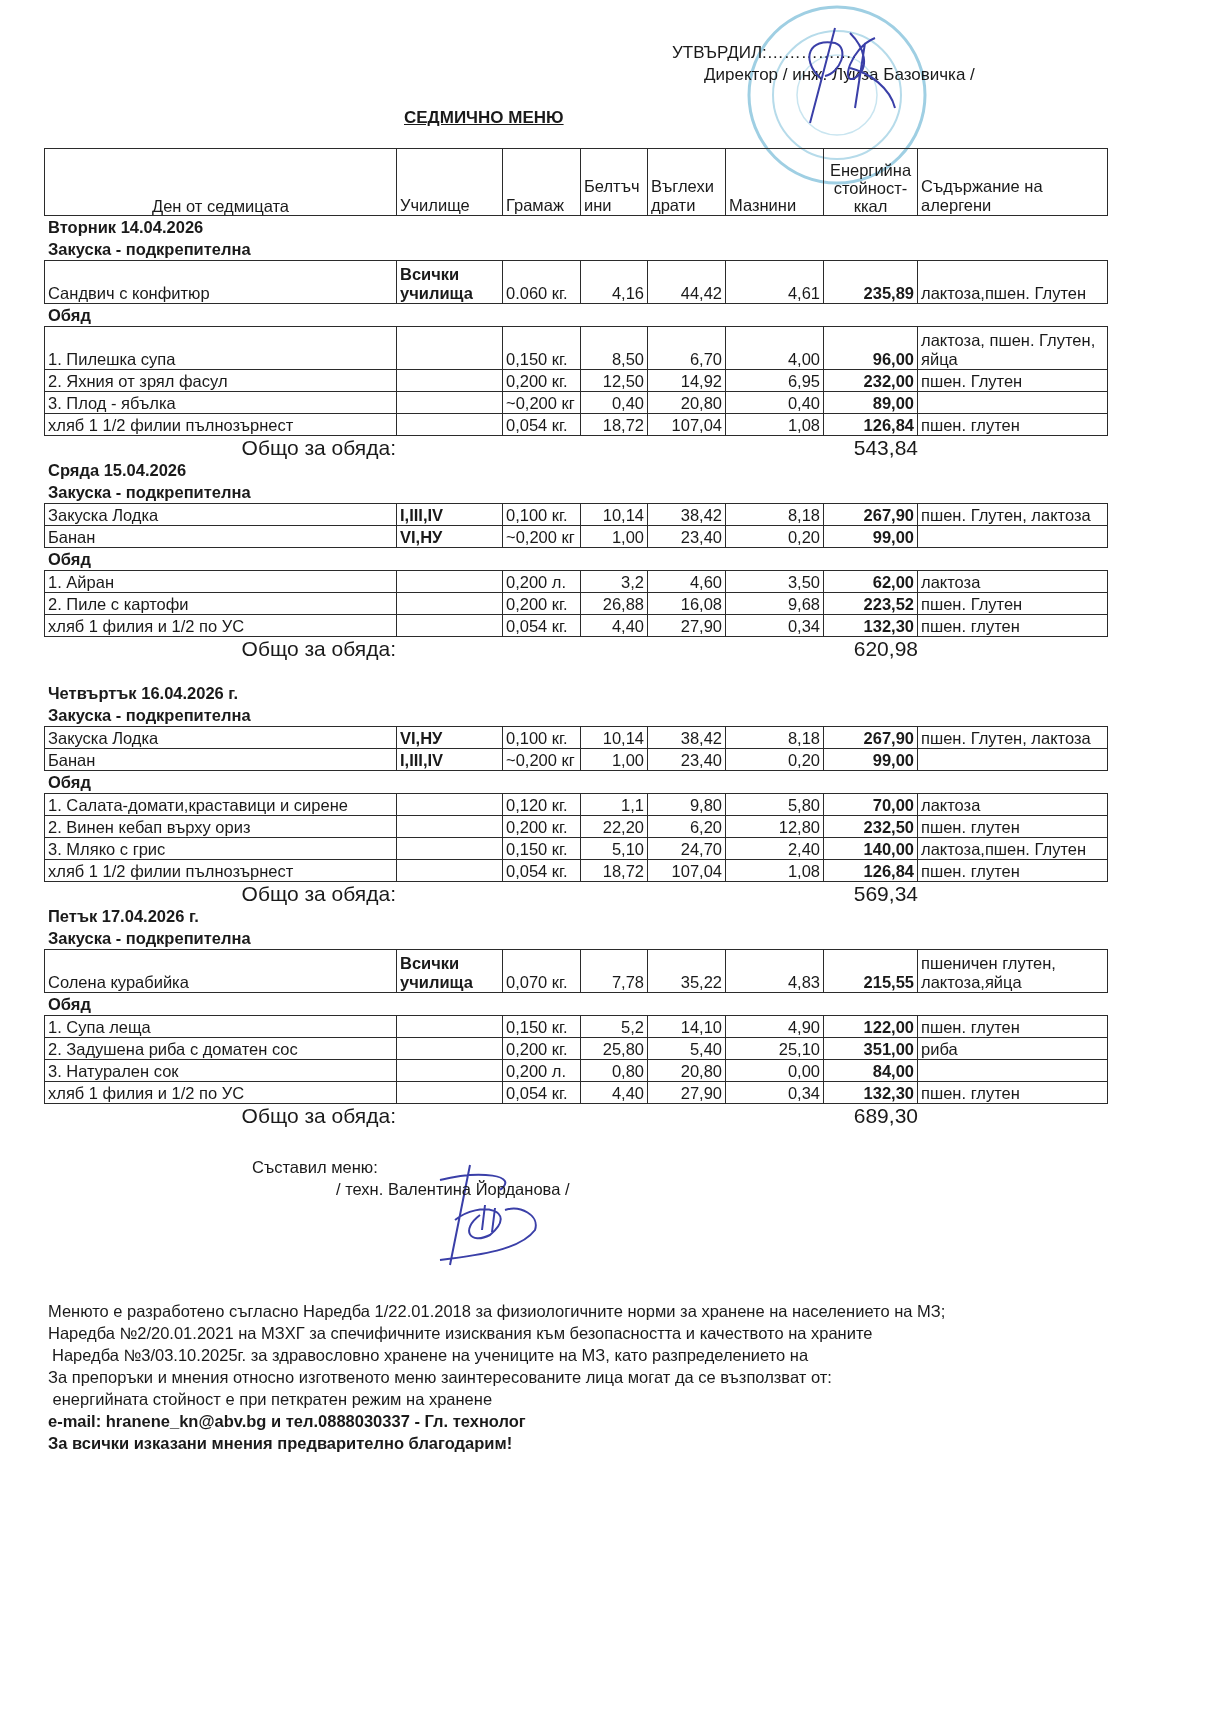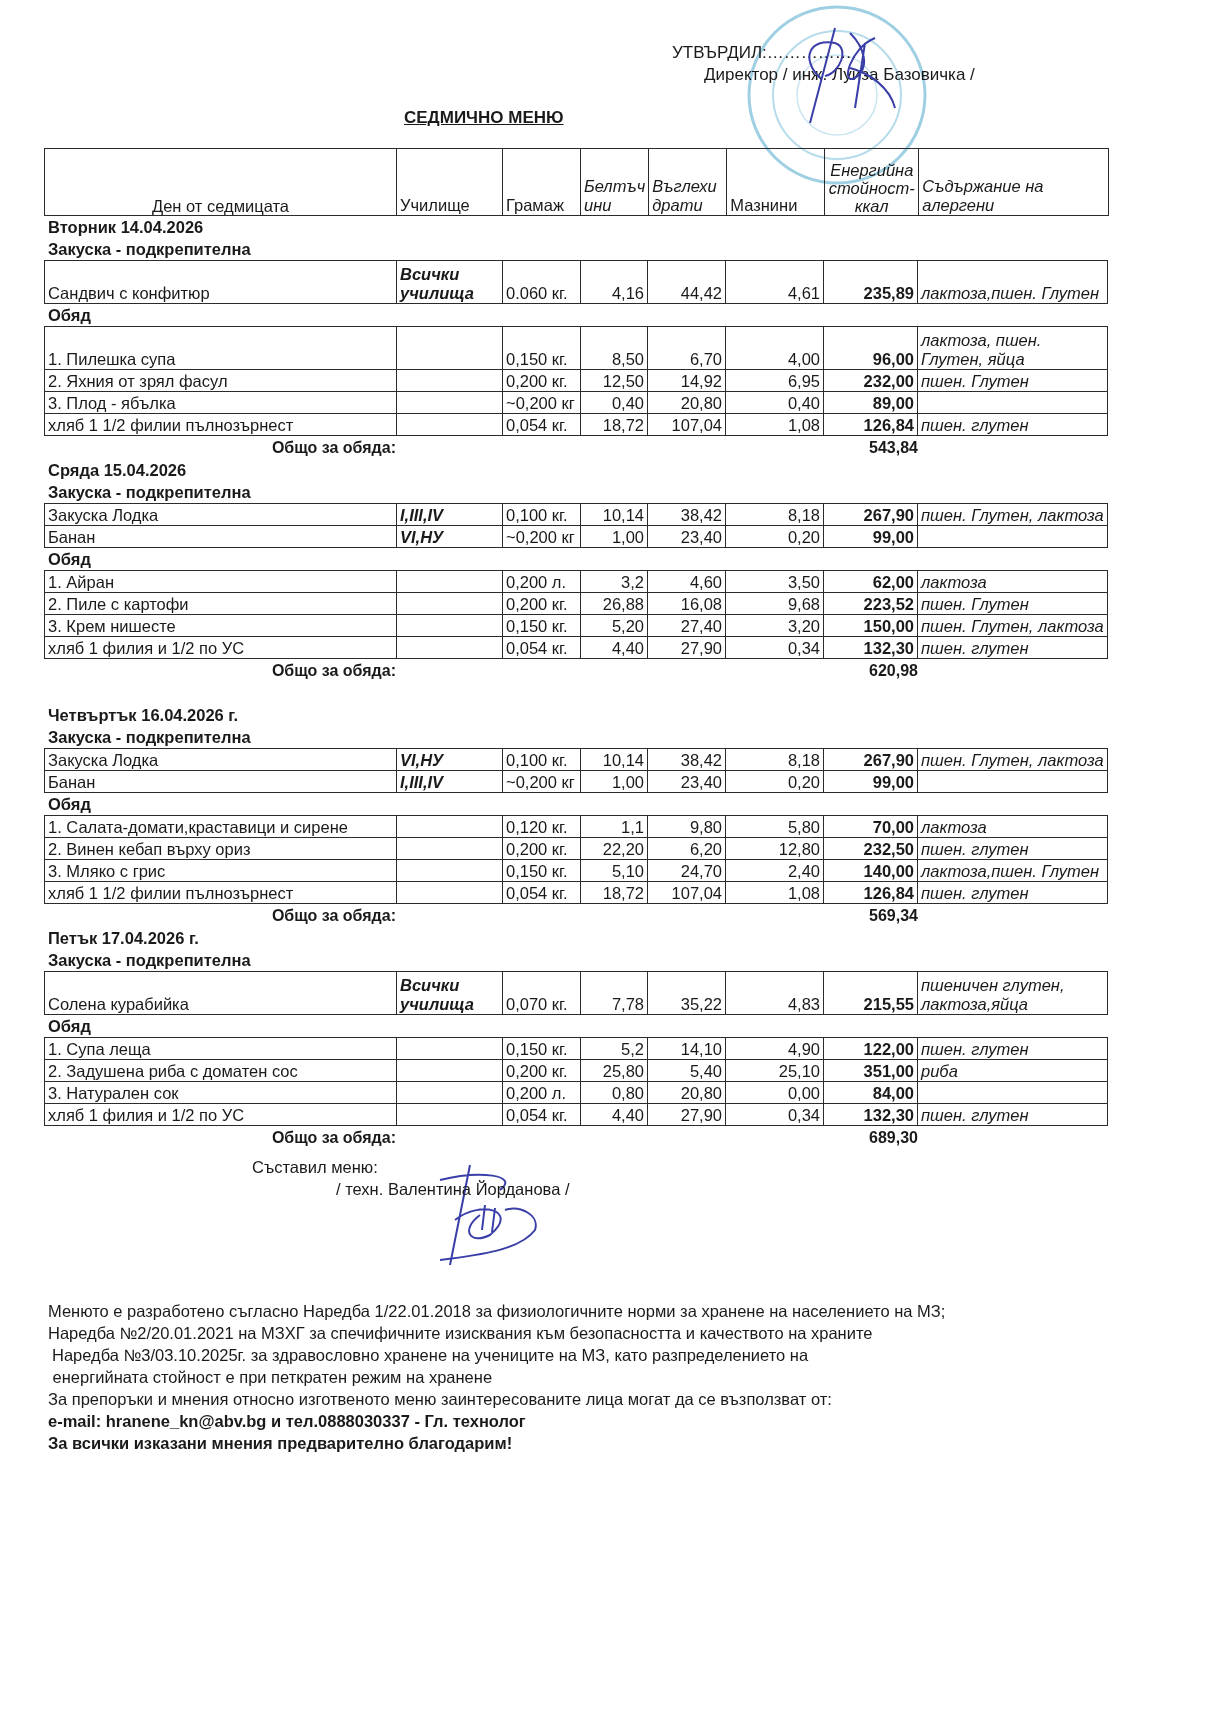--- a/index.html
+++ b/index.html
@@ -19,23 +19,23 @@
   th { text-align: left; }
   .c-name { width: 352px; } .c-school { width: 106px; } .c-gram { width: 78px; }
   .c-prot { width: 67px; } .c-carb { width: 78px; } .c-fat { width: 98px; }
   .c-kcal { width: 94px; } .c-all { width: 190px; }
   .num { text-align: right; }
   .kcal { text-align: right; font-weight: bold; }
   .bold { font-weight: bold; }
   .hdr th { height: 66px; }
   .hdr .center { text-align: center; line-height: 18px; }
   .tall td { height: 42px; }
-  .wrap { white-space: normal; line-height: 19px; font-style: italic; }
+  .wrap { white-space: normal; line-height: 19px; }
   .section { font-size: 16.5px; font-weight: bold; height: 22px; line-height: 22px; padding-left: 4px; }
-  .total { display: flex; height: 23px; line-height: 23px; font-weight: bold; font-size: 16px; }
+  .total { display: flex; height: 23px; line-height: 23px; font-weight: normal; font-size: 21px; }
   .total .lbl { width: 352px; text-align: right; padding-right: 0; }
   .total .val { margin-left: 427px; width: 95px; text-align: right; }
   .gap { height: 22px; }
   .composer { position: absolute; left: 252px; top: 1156px; font-size: 16.5px; line-height: 22px; }
   .composer .l2 { padding-left: 84px; }
   .notes { position: absolute; left: 48px; top: 1300px; font-size: 16.5px; line-height: 22px; width: 1120px; }
   .notes .b { font-weight: bold; }
 </style>
 </head>
 <body>
@@ -234,30 +234,20 @@
       <td>2. Пиле с картофи</td>
       <td class="bold wrap"></td>
       <td>0,200 кг.</td>
       <td class="num">26,88</td>
       <td class="num">16,08</td>
       <td class="num">9,68</td>
       <td class="kcal">223,52</td>
       <td class="wrap">пшен. Глутен</td>
     </tr>
             <tr class="">
-      <td>3. Крем нишесте</td>
-      <td class="bold wrap"></td>
-      <td>0,150 кг.</td>
-      <td class="num">5,20</td>
-      <td class="num">27,40</td>
-      <td class="num">3,20</td>
-      <td class="kcal">150,00</td>
-      <td class="wrap">пшен. Глутен, лактоза</td>
-    </tr>
-            <tr class="">
       <td>хляб 1 филия и 1/2 по УС</td>
       <td class="bold wrap"></td>
       <td>0,054 кг.</td>
       <td class="num">4,40</td>
       <td class="num">27,90</td>
       <td class="num">0,34</td>
       <td class="kcal">132,30</td>
       <td class="wrap">пшен. глутен</td>
     </tr>
           </tbody>
@@ -461,17 +451,17 @@
 
 <div class="composer">
   <div>Съставил меню:</div>
   <div class="l2">/  техн. Валентина Йорданова /</div>
 </div>
 
 <div class="notes">
   <div>Менюто е разработено съгласно Наредба 1/22.01.2018 за физиологичните норми за хранене на населението на МЗ;</div>
   <div>Наредба №2/20.01.2021 на МЗХГ за спечифичните изисквания към безопасността и качеството на храните</div>
   <div style="padding-left:4px">Наредба №3/03.10.2025г. за здравословно хранене на учениците на МЗ, като разпределението на</div>
+  <div>За препоръки и мнения относно изготвеното меню заинтересованите лица могат да се възползват от:</div>
   <div style="white-space:pre"> енергийната стойност е при петкратен режим на хранене</div>
-  <div>За препоръки и мнения относно изготвеното меню заинтересованите лица могат да се възползват от:</div>
   <div class="b">e-mail: hranene_kn@abv.bg и тел.0888030337 - Гл. технолог</div>
   <div class="b">За всички изказани мнения предварително благодарим!</div>
 </div>
 
 </body></html>

